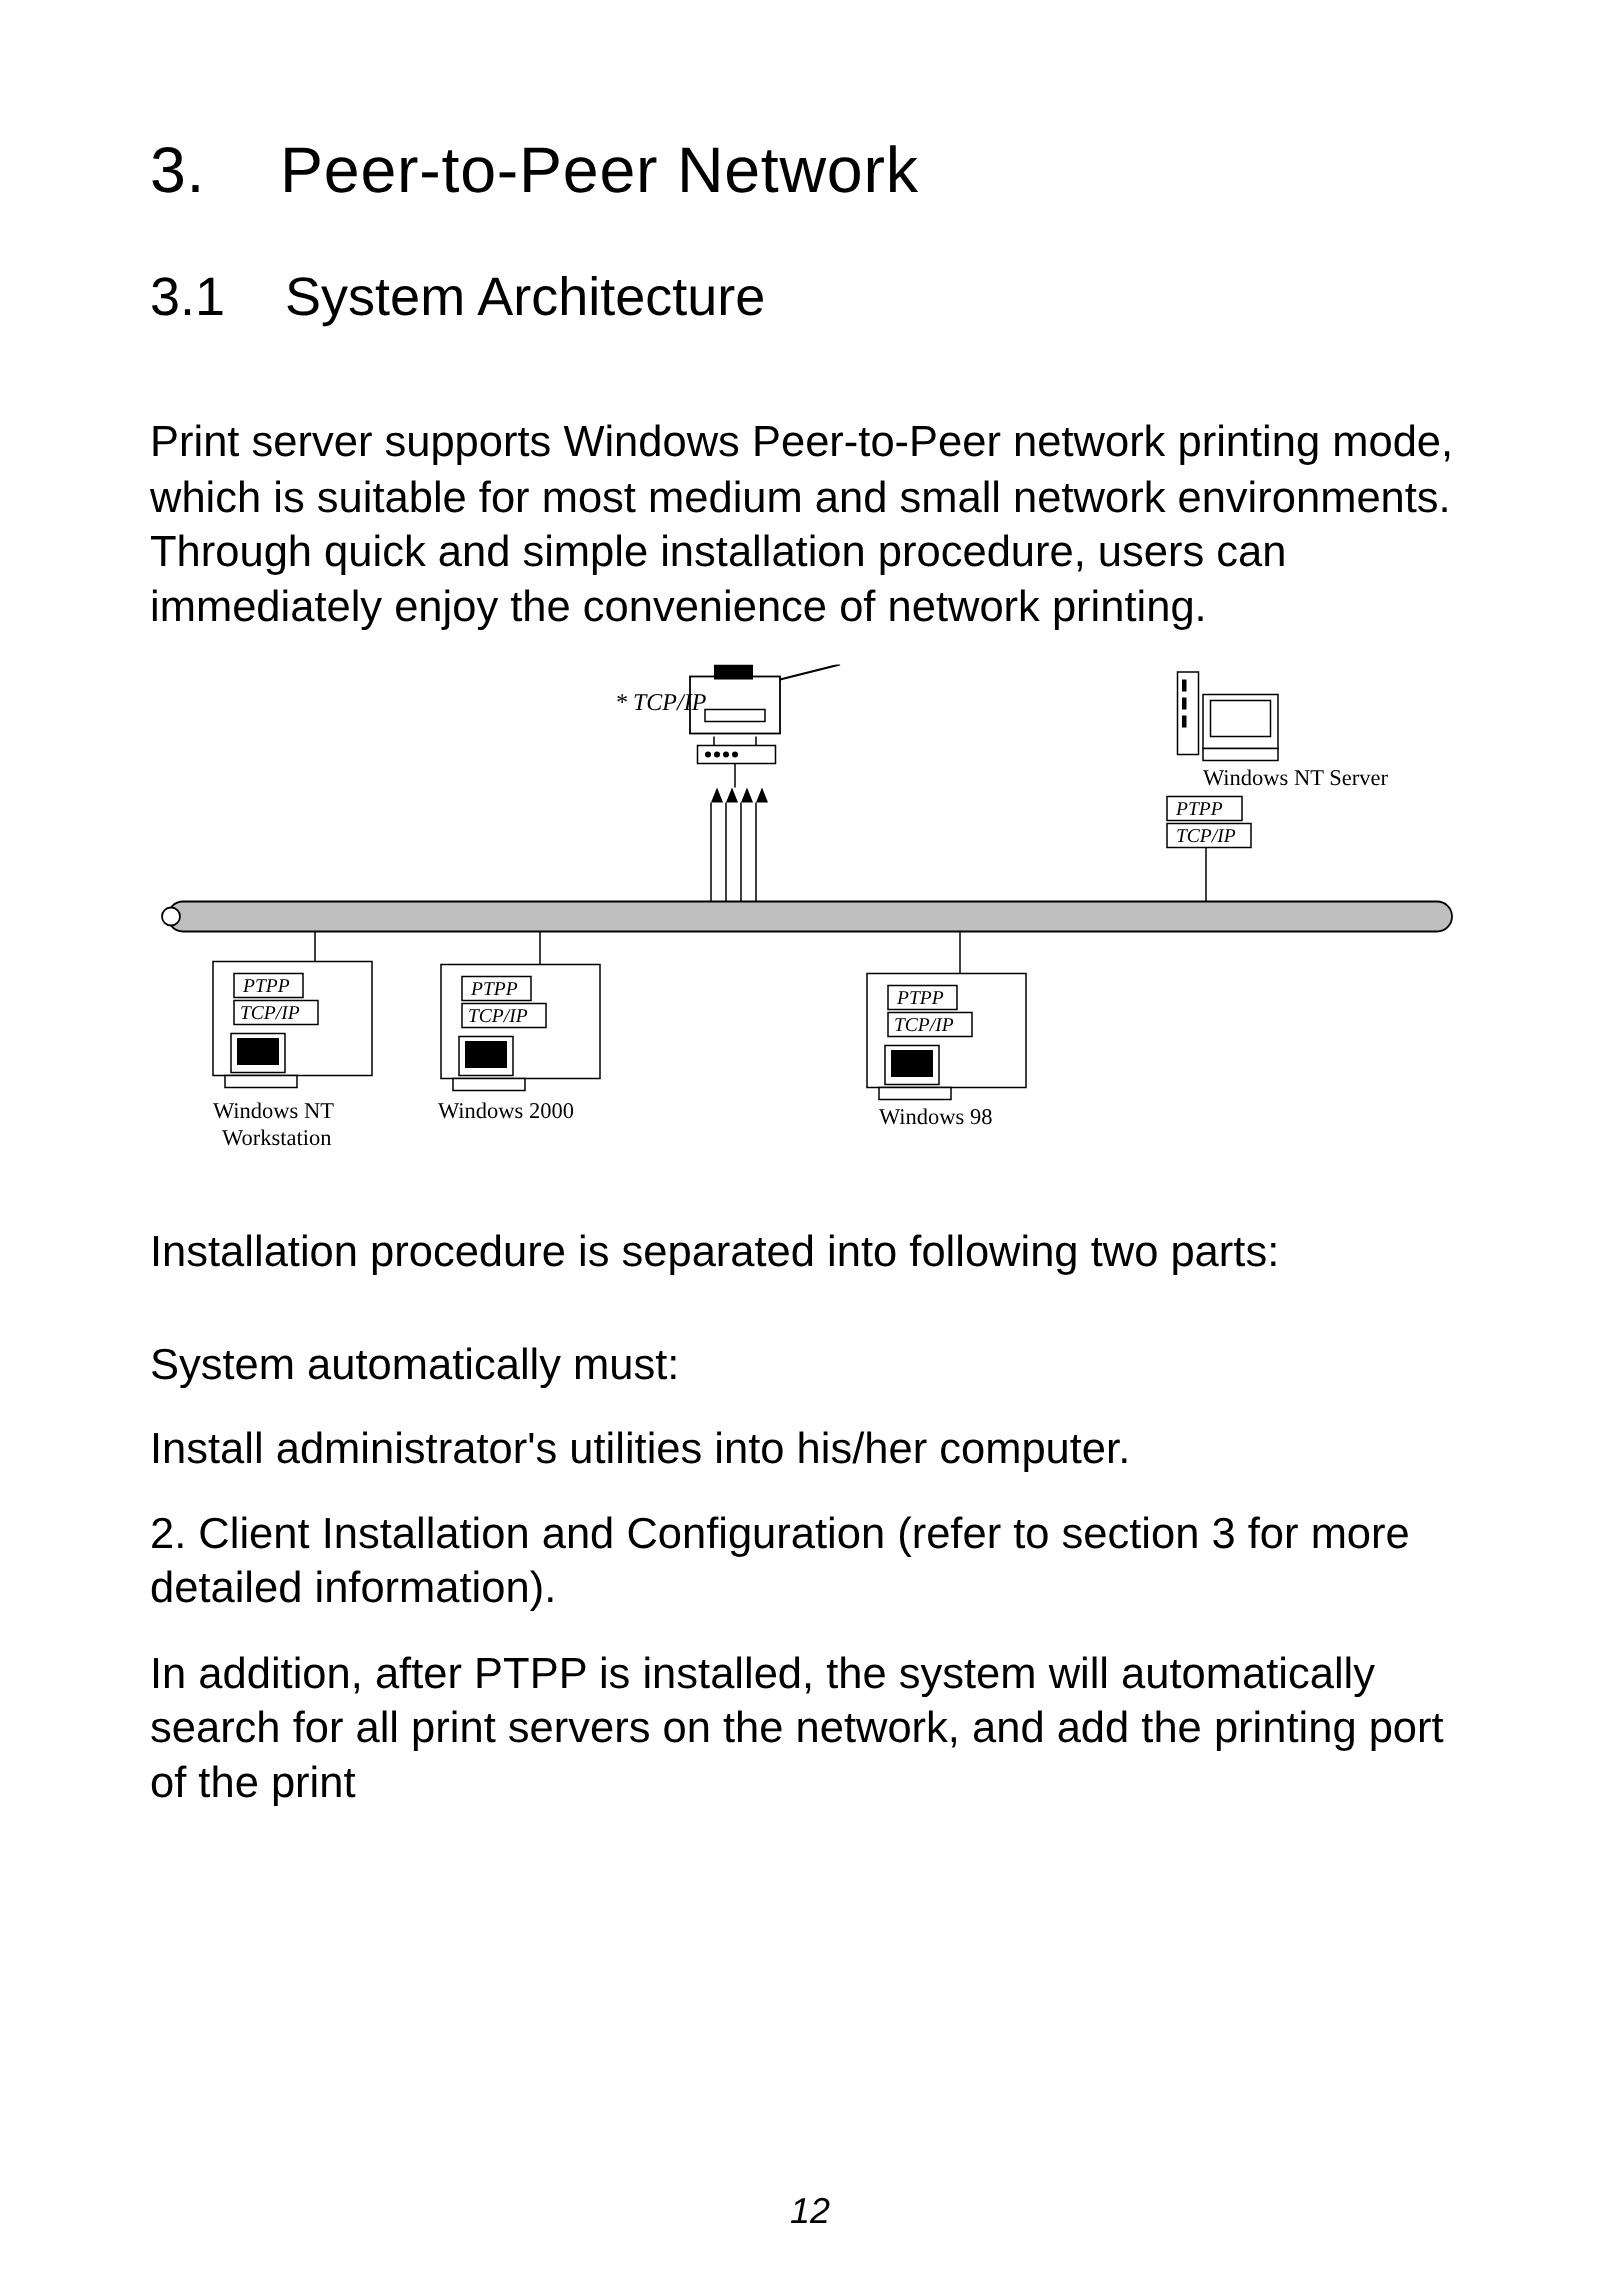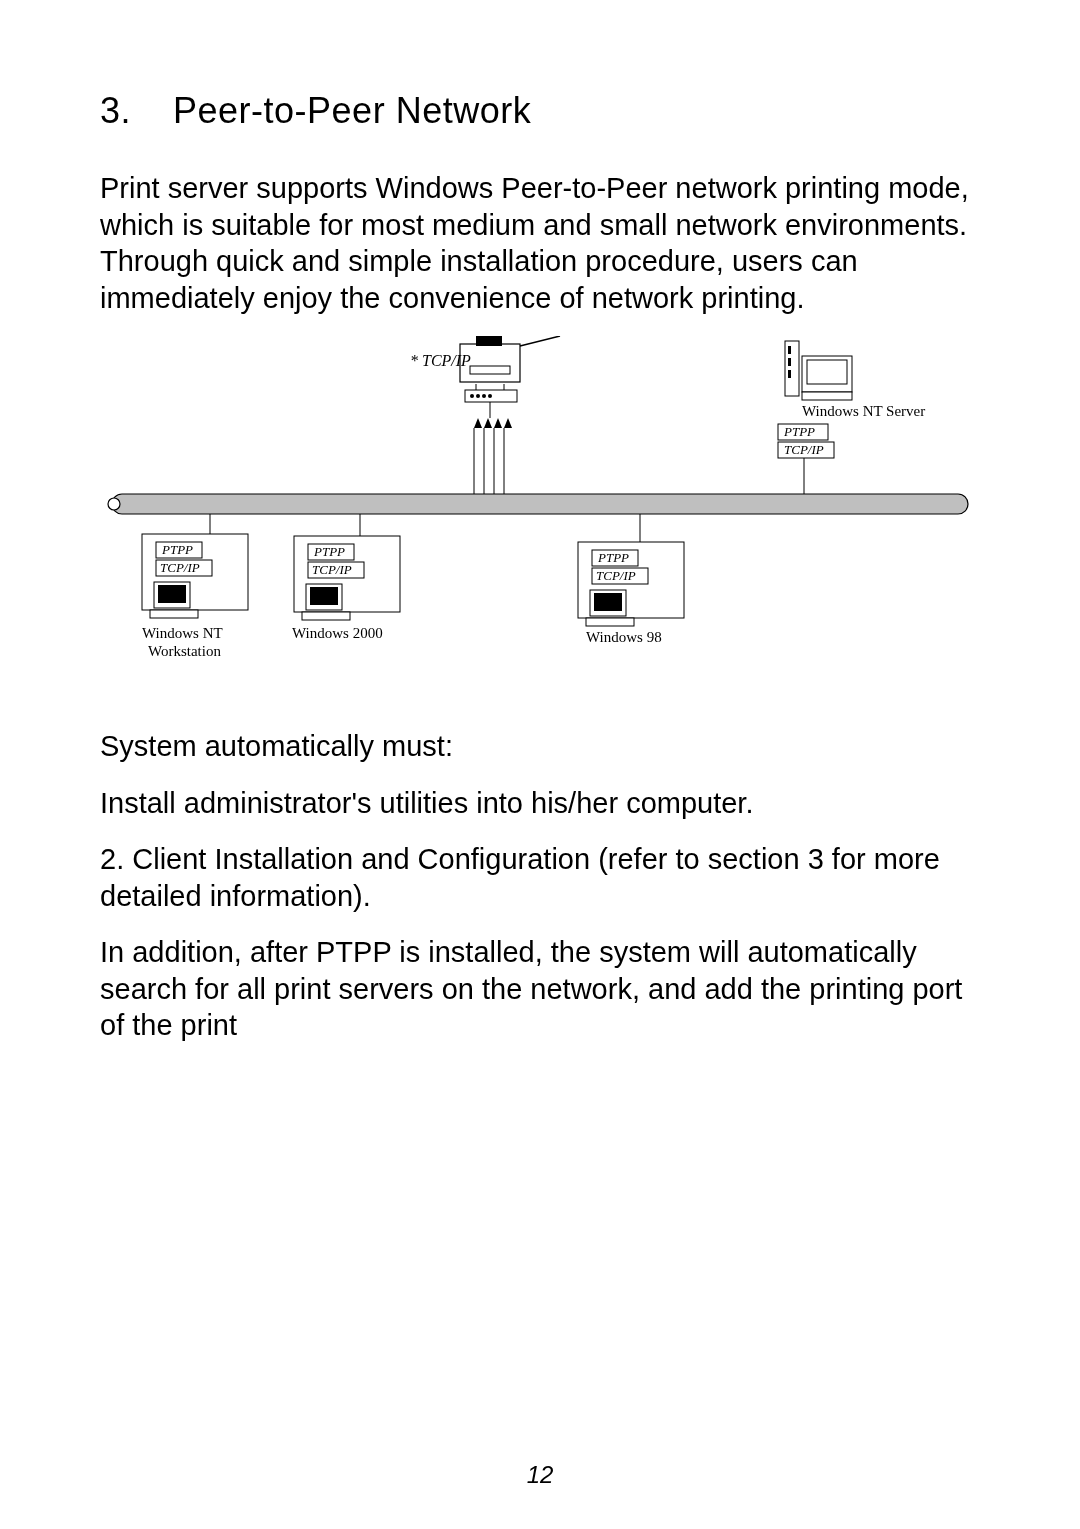--- a/index.html
+++ b/index.html
@@ -12,21 +12,21 @@
       height: 1529px;
       background: #fff;
       font-family: Arial, Helvetica, sans-serif;
       color: #000;
       position: relative;
     }
     .page {
       padding: 90px 100px 40px 100px;
     }
     .chapter-title {
-      font-size: 36px;
+      font-size: 43px;
       font-weight: 400;
       margin-bottom: 38px;
       letter-spacing: 0.5px;
     }
     .section-title {
       font-size: 36px;
       font-weight: 400;
       margin-bottom: 58px;
     }
     .body-text {
@@ -52,20 +52,23 @@
     }
   </style>
 </head>
 <body>
 
 <div class="page">
   <h1 class="chapter-title">
     <span>3.</span>&nbsp;&nbsp;&nbsp;&nbsp;<span>Peer-to-Peer Network</span>
   </h1>
 
+  <h2 class="section-title">
+    <span>3.1</span>&nbsp;&nbsp;&nbsp;&nbsp;<span>System Architecture</span>
+  </h2>
 
   <p class="body-text">Print server supports Windows Peer-to-Peer network printing mode, which is suitable for most medium and small network environments. Through quick and simple installation procedure, users can immediately enjoy the convenience of network printing.</p>
 
   <div class="diagram-wrap">
     <svg viewBox="0 0 880 350" xmlns="http://www.w3.org/2000/svg">
 
       <g>
         <rect x="360" y="8" width="60" height="38" fill="#fff" stroke="#000" stroke-width="1.2"></rect>
         <rect x="376" y="0" width="26" height="10" fill="#000"></rect>
         <rect x="370" y="30" width="40" height="8" fill="#fff" stroke="#000" stroke-width="1"></rect>
@@ -152,20 +155,21 @@
         <rect x="492" y="232" width="56" height="16" fill="#fff" stroke="#000"></rect>
         <text x="496" y="244" font-family="Times New Roman, serif" font-style="italic" font-size="13">TCP/IP</text>
         <rect x="490" y="254" width="36" height="26" fill="#fff" stroke="#000"></rect>
         <rect x="494" y="257" width="28" height="18" fill="#000"></rect>
         <rect x="486" y="282" width="48" height="8" fill="#fff" stroke="#000"></rect>
       </g>
       <text x="486" y="306" font-family="Times New Roman, serif" font-size="15">Windows 98</text>
     </svg>
   </div>
 
+  <p class="body-text">Installation procedure is separated into following two parts:</p>
   <br>
   <p class="body-text">System automatically must:</p>
   <p class="body-text">Install administrator's utilities into his/her computer.</p>
   <p class="body-text"> 2.  Client Installation and Configuration (refer to section 3 for more detailed information).</p>
   <p class="body-text" style="margin-bottom:15px">In addition, after PTPP is installed, the system will automatically search for all print servers on the network, and add the printing port of the print</p>
 </div>
 
 <div class="page-number">12</div>
 
 </body></html>

